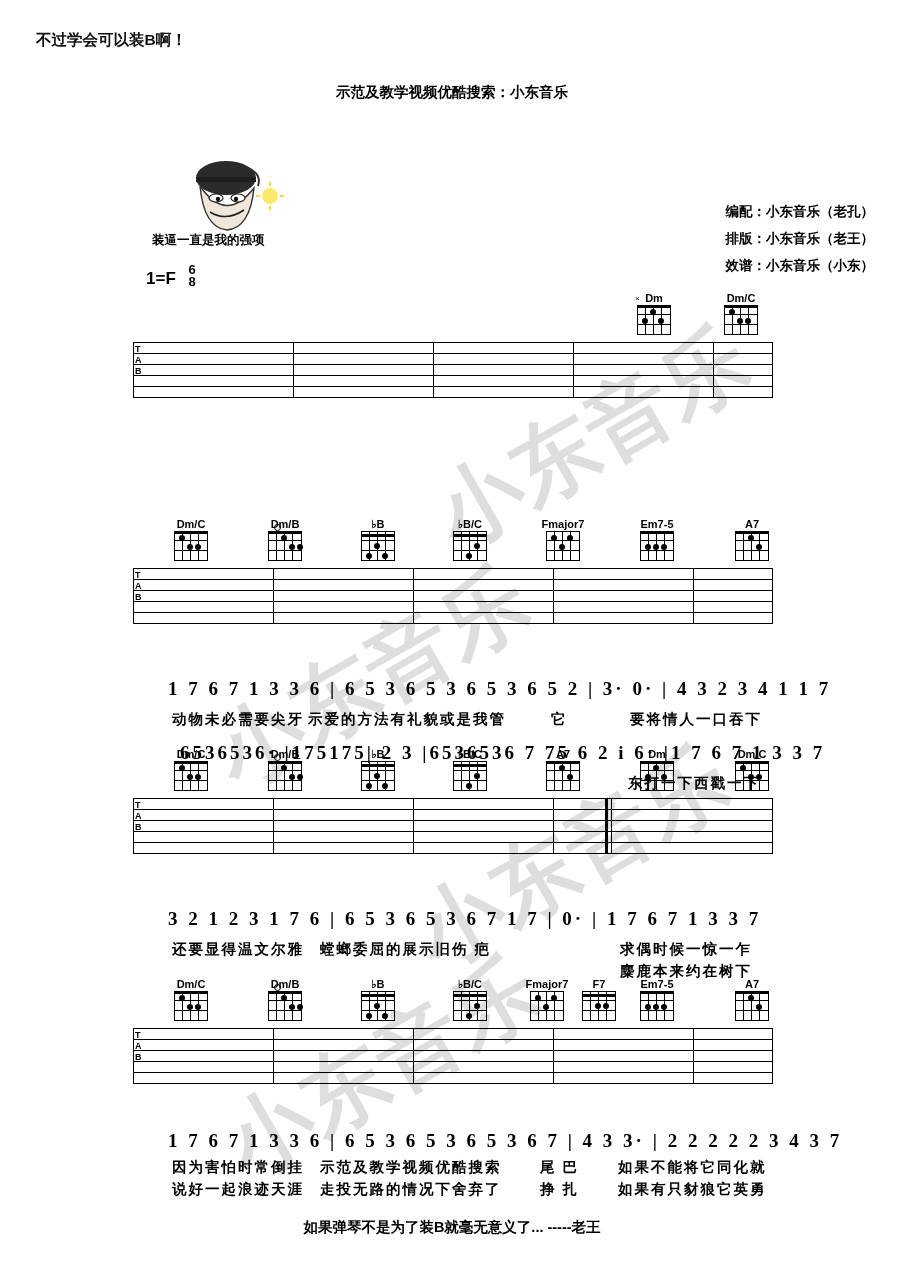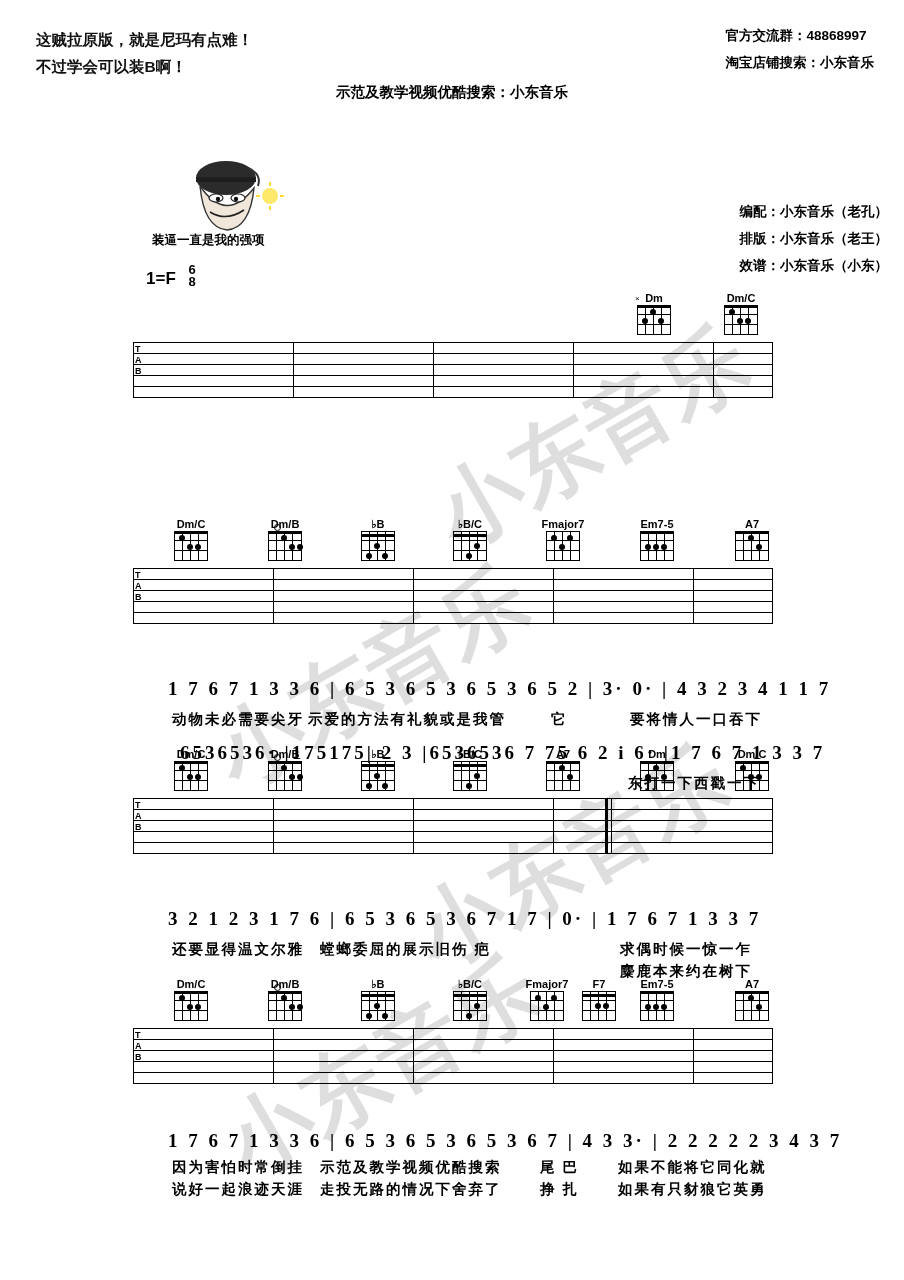--- a/index.html
+++ b/index.html
@@ -4,21 +4,21 @@
 <style>
   html,body{margin:0;padding:0;background:#fff;}
   body{width:904px;height:1280px;position:relative;font-family:"Liberation Sans",sans-serif;color:#000;overflow:hidden;}
   .page{position:relative;width:904px;height:1280px;}
 
   
   .notes-left{position:absolute;left:36px;top:26px;font-size:15.5px;line-height:27px;font-weight:700;color:#111;}
   .title{position:absolute;left:0;top:22px;width:904px;text-align:center;font-size:30px;font-weight:700;font-style:italic;font-family:"Liberation Serif",serif;letter-spacing:1px;}
   .subtitle{position:absolute;left:0;top:83px;width:904px;text-align:center;font-size:14.5px;font-weight:700;}
   .contact{position:absolute;right:30px;top:22px;text-align:left;font-size:13.5px;line-height:27px;font-weight:700;}
-  .credits{position:absolute;right:16px;top:198px;text-align:left;font-size:13.5px;line-height:27px;font-weight:700;}
+  .credits{position:absolute;right:30px;top:198px;text-align:left;font-size:13.5px;line-height:27px;font-weight:700;}
 
   .meme{position:absolute;left:178px;top:152px;width:110px;height:78px;}
   .meme-cap{position:absolute;left:152px;top:232px;font-size:12.5px;font-weight:700;}
   .meme-text{position:absolute;left:296px;top:173px;font-size:13.5px;font-weight:700;}
 
   .keysig{position:absolute;left:146px;top:264px;font-size:17px;font-weight:700;}
   .keysig .frac{display:inline-block;vertical-align:-2px;margin-left:8px;text-align:center;font-size:13px;line-height:12px;}
   .keysig .frac span{display:block;}
 
   
@@ -56,30 +56,25 @@
 <body>
 
 <div class="page">
 
   <div class="wm wm1">小东音乐</div>
   <div class="wm wm2">小东音乐</div>
   <div class="wm wm3">小东音乐</div>
   <div class="wm wm4">小东音乐</div>
 
   <div class="notes-left">
-    <div>这贼拉原版，就是尼玛有点难！</div>
     <div>不过学会可以装B啊！</div>
   </div>
 
   <div class="subtitle">示范及教学视频优酷搜索：小东音乐</div>
 
-  <div class="contact">
-    <div>官方交流群：48868997</div>
-    <div>淘宝店铺搜索：小东音乐</div>
-  </div>
 
   <div class="credits">
     <div>编配：小东音乐（老孔）</div>
     <div>排版：小东音乐（老王）</div>
     <div>效谱：小东音乐（小东）</div>
   </div>
 
   <div class="meme">
     <svg width="110" height="80" viewBox="0 0 110 80">
       <ellipse cx="48" cy="26" rx="30" ry="17" fill="#2b2b2b"></ellipse>
@@ -618,13 +613,14 @@
     <div class="lyrrow" style="left:172px;top:180px;">因为害怕时常倒挂</div>
     <div class="lyrrow" style="left:172px;top:202px;">说好一起浪迹天涯</div>
     <div class="lyrrow" style="left:320px;top:180px;">示范及教学视频优酷搜索</div>
     <div class="lyrrow" style="left:320px;top:202px;">走投无路的情况下舍弃了</div>
     <div class="lyrrow" style="left:540px;top:180px;">尾 巴</div>
     <div class="lyrrow" style="left:540px;top:202px;">挣 扎</div>
     <div class="lyrrow" style="left:618px;top:180px;">如果不能将它同化就</div>
     <div class="lyrrow" style="left:618px;top:202px;">如果有只豺狼它英勇</div>
   </div>
 
+  <div class="footer">如果弹琴不是为了装B就毫无意义了...      -----老王</div>
 </div>
 
 </body></html>

